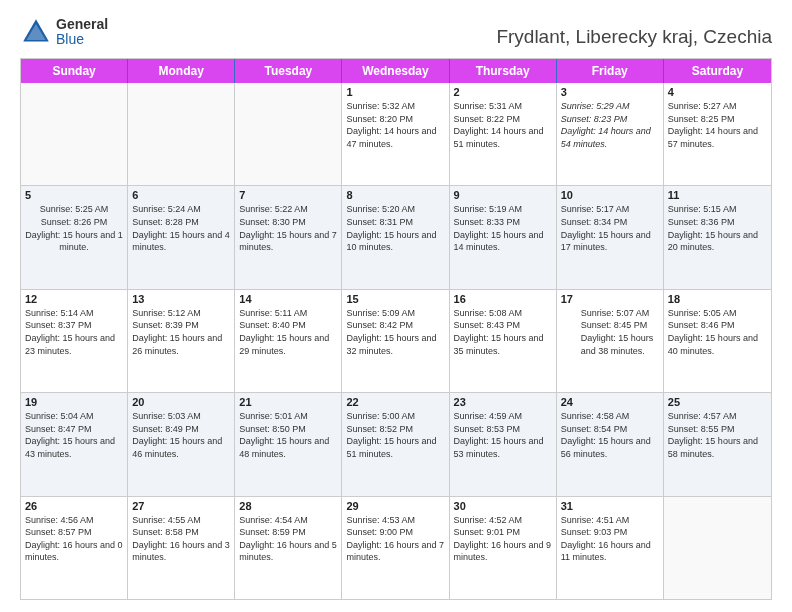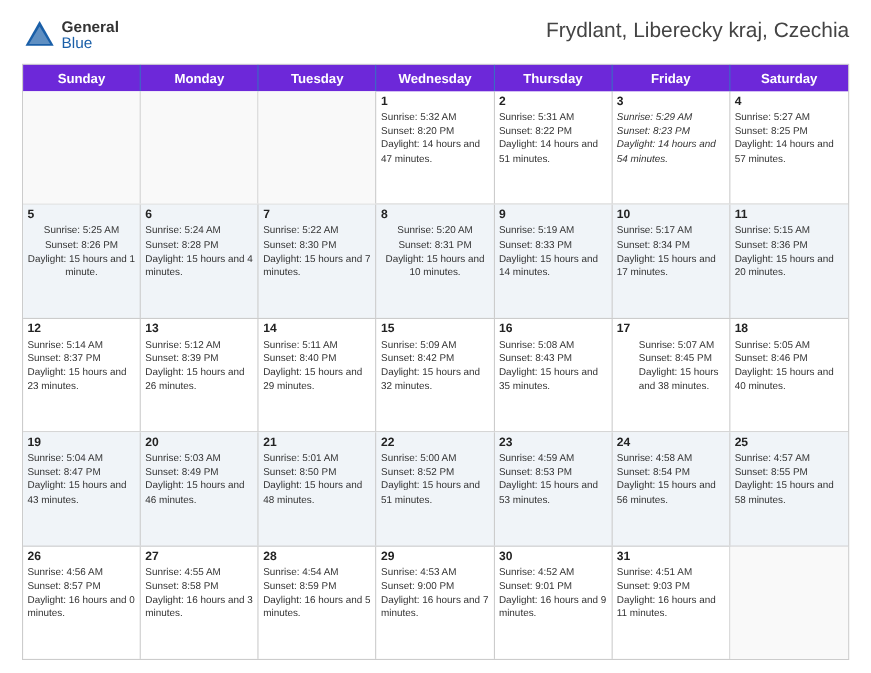--- a/index.html
+++ b/index.html
@@ -13,21 +13,21 @@
     .page {
       width: 792px;
       height: 612px;
       padding: 16px 20px 12px 20px;
       display: flex;
       flex-direction: column;
     }
     .header {
       display: flex;
       justify-content: space-between;
-      align-items: flex-start;
+      align-items: flex-end;
       margin-bottom: 10px;
     }
     .logo {
       display: flex;
       align-items: center;
       gap: 4px;
     }
     .logo-text {
       display: flex;
       flex-direction: column;
@@ -62,21 +62,21 @@
     }
     .calendar {
       flex: 1;
       display: flex;
       flex-direction: column;
       border: 1px solid #ccc;
     }
     .calendar-header {
       display: grid;
       grid-template-columns: repeat(7, 1fr);
-      background: #6d28d9;
+      background: #d946ef;
     }
     .calendar-header .day-name {
       color: #fff;
       font-size: 12px;
       font-weight: bold;
       text-align: center;
       padding: 5px 2px;
       border-right: 1px solid #3a6bc4;
     }
     .calendar-header .day-name:last-child {
@@ -199,21 +199,21 @@
 Daylight: 15 hours and 4 minutes.</div>
           </div>
           <div class="calendar-cell">
             <div class="cell-date">7</div>
             <div class="cell-info" style="white-space: pre-line;">Sunrise: 5:22 AM
 Sunset: 8:30 PM
 Daylight: 15 hours and 7 minutes.</div>
           </div>
           <div class="calendar-cell">
             <div class="cell-date">8</div>
-            <div class="cell-info" style="white-space: pre-line; text-align: center;">Sunrise: 5:20 AM
+            <div class="cell-info" style="white-space: pre-line;">Sunrise: 5:20 AM
 Sunset: 8:31 PM
 Daylight: 15 hours and 10 minutes.</div>
           </div>
           <div class="calendar-cell">
             <div class="cell-date">9</div>
             <div class="cell-info" style="white-space: pre-line;">Sunrise: 5:19 AM
 Sunset: 8:33 PM
 Daylight: 15 hours and 14 minutes.</div>
           </div>
           <div class="calendar-cell">

